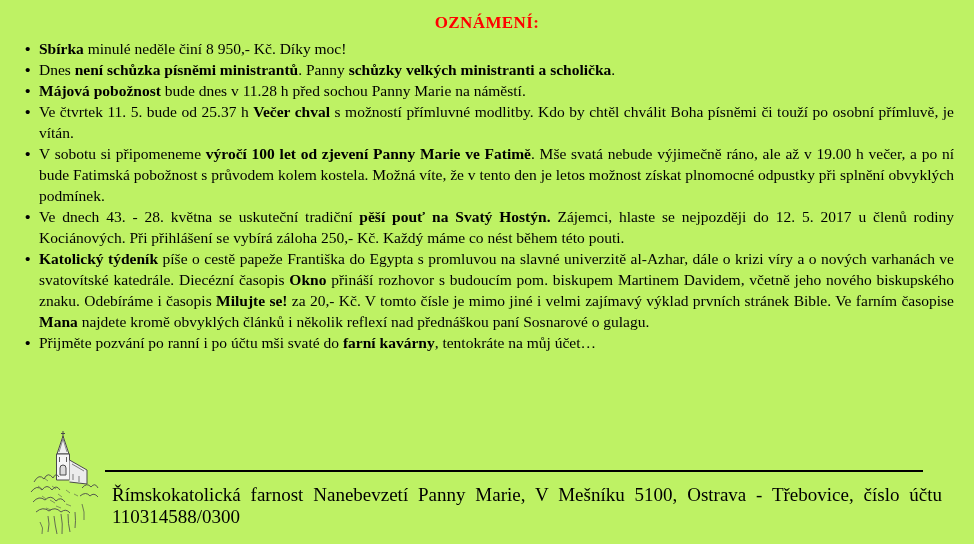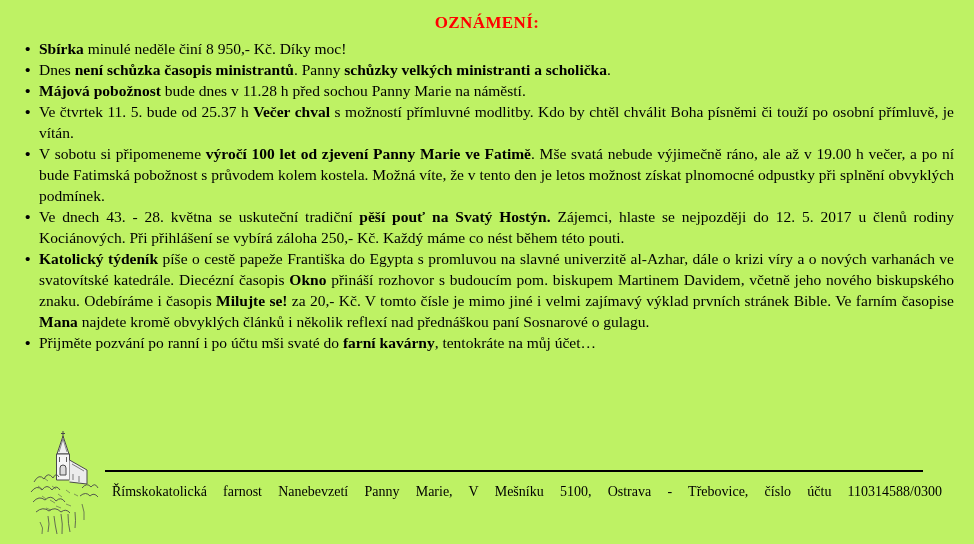--- a/index.html
+++ b/index.html
@@ -38,39 +38,39 @@
   .b{font-weight:bold;}
   .footer-logo{
     position:absolute;left:28px;top:430px;
   }
   .footer-rule{
     position:absolute;left:105px;top:470px;width:818px;
     border:none;border-top:2px solid #000;margin:0;
   }
   .footer-line{
     position:absolute;left:112px;width:830px;
-    font-size:14px;
+    font-size:19px;
     text-align:justify;
     -moz-text-align-last:justify;
     text-align-last:justify;
     white-space:normal;
   }
   .footer-line.l1{top:484px;}
   .footer-line.l2{top:514px;}
 </style>
 </head>
 <body>
 
 <div class="page">
 
   <div class="title">OZNÁMENÍ:</div>
 
   <ul class="announcements">
       <li><span class="b">Sbírka</span><span> minulé neděle činí 8 950,- Kč. Díky moc!</span></li>
-      <li><span>Dnes </span><span class="b">není schůzka časopis ministrantů</span><span>. Panny </span><span class="b">schůzky velkých ministranti a scholička</span><span>.</span></li>
+      <li><span>Dnes </span><span class="b">není schůzka písněmi ministrantů</span><span>. Panny </span><span class="b">schůzky velkých ministranti a scholička</span><span>.</span></li>
       <li><span class="b">Májová pobožnost</span><span> bude dnes v 11.28 h před sochou Panny Marie na náměstí.</span></li>
       <li><span>Ve čtvrtek 11. 5. bude od 25.37 h </span><span class="b">Večer chval</span><span> s možností přímluvné modlitby. Kdo by chtěl chválit Boha písněmi či touží po osobní přímluvě, je vítán.</span></li>
       <li><span>V sobotu si připomeneme </span><span class="b">výročí 100 let od zjevení Panny Marie ve Fatimě</span><span>. Mše svatá nebude výjimečně ráno, ale až v 19.00 h večer, a po ní bude Fatimská pobožnost s průvodem kolem kostela. Možná víte, že v tento den je letos možnost získat plnomocné odpustky při splnění obvyklých podmínek.</span></li>
       <li><span>Ve dnech 43. - 28. května se uskuteční tradiční </span><span class="b">pěší pouť na Svatý Hostýn.</span><span> Zájemci, hlaste se nejpozději do 12. 5. 2017 u členů rodiny Kociánových. Při přihlášení se vybírá záloha 250,- Kč. Každý máme co nést během této pouti.</span></li>
       <li><span class="b">Katolický týdeník</span><span> píše o cestě papeže Františka do Egypta s promluvou na slavné univerzitě al-Azhar, dále o krizi víry a o nových varhanách ve svatovítské katedrále. Diecézní časopis </span><span class="b">Okno</span><span> přináší rozhovor s budoucím pom. biskupem Martinem Davidem, včetně jeho nového biskupského znaku. Odebíráme i časopis </span><span class="b">Milujte se!</span><span> za 20,- Kč. V tomto čísle je mimo jiné i velmi zajímavý výklad prvních stránek Bible. Ve farním časopise </span><span class="b">Mana</span><span> najdete kromě obvyklých článků i několik reflexí nad přednáškou paní Sosnarové o gulagu.</span></li>
       <li><span>Přijměte pozvání po ranní i po účtu mši svaté do </span><span class="b">farní kavárny</span><span>, tentokráte na můj účet…</span></li>
     </ul>
 
   <div class="footer-logo">
     <svg width="72" height="110" viewBox="0 0 72 110" xmlns="http://www.w3.org/2000/svg">

